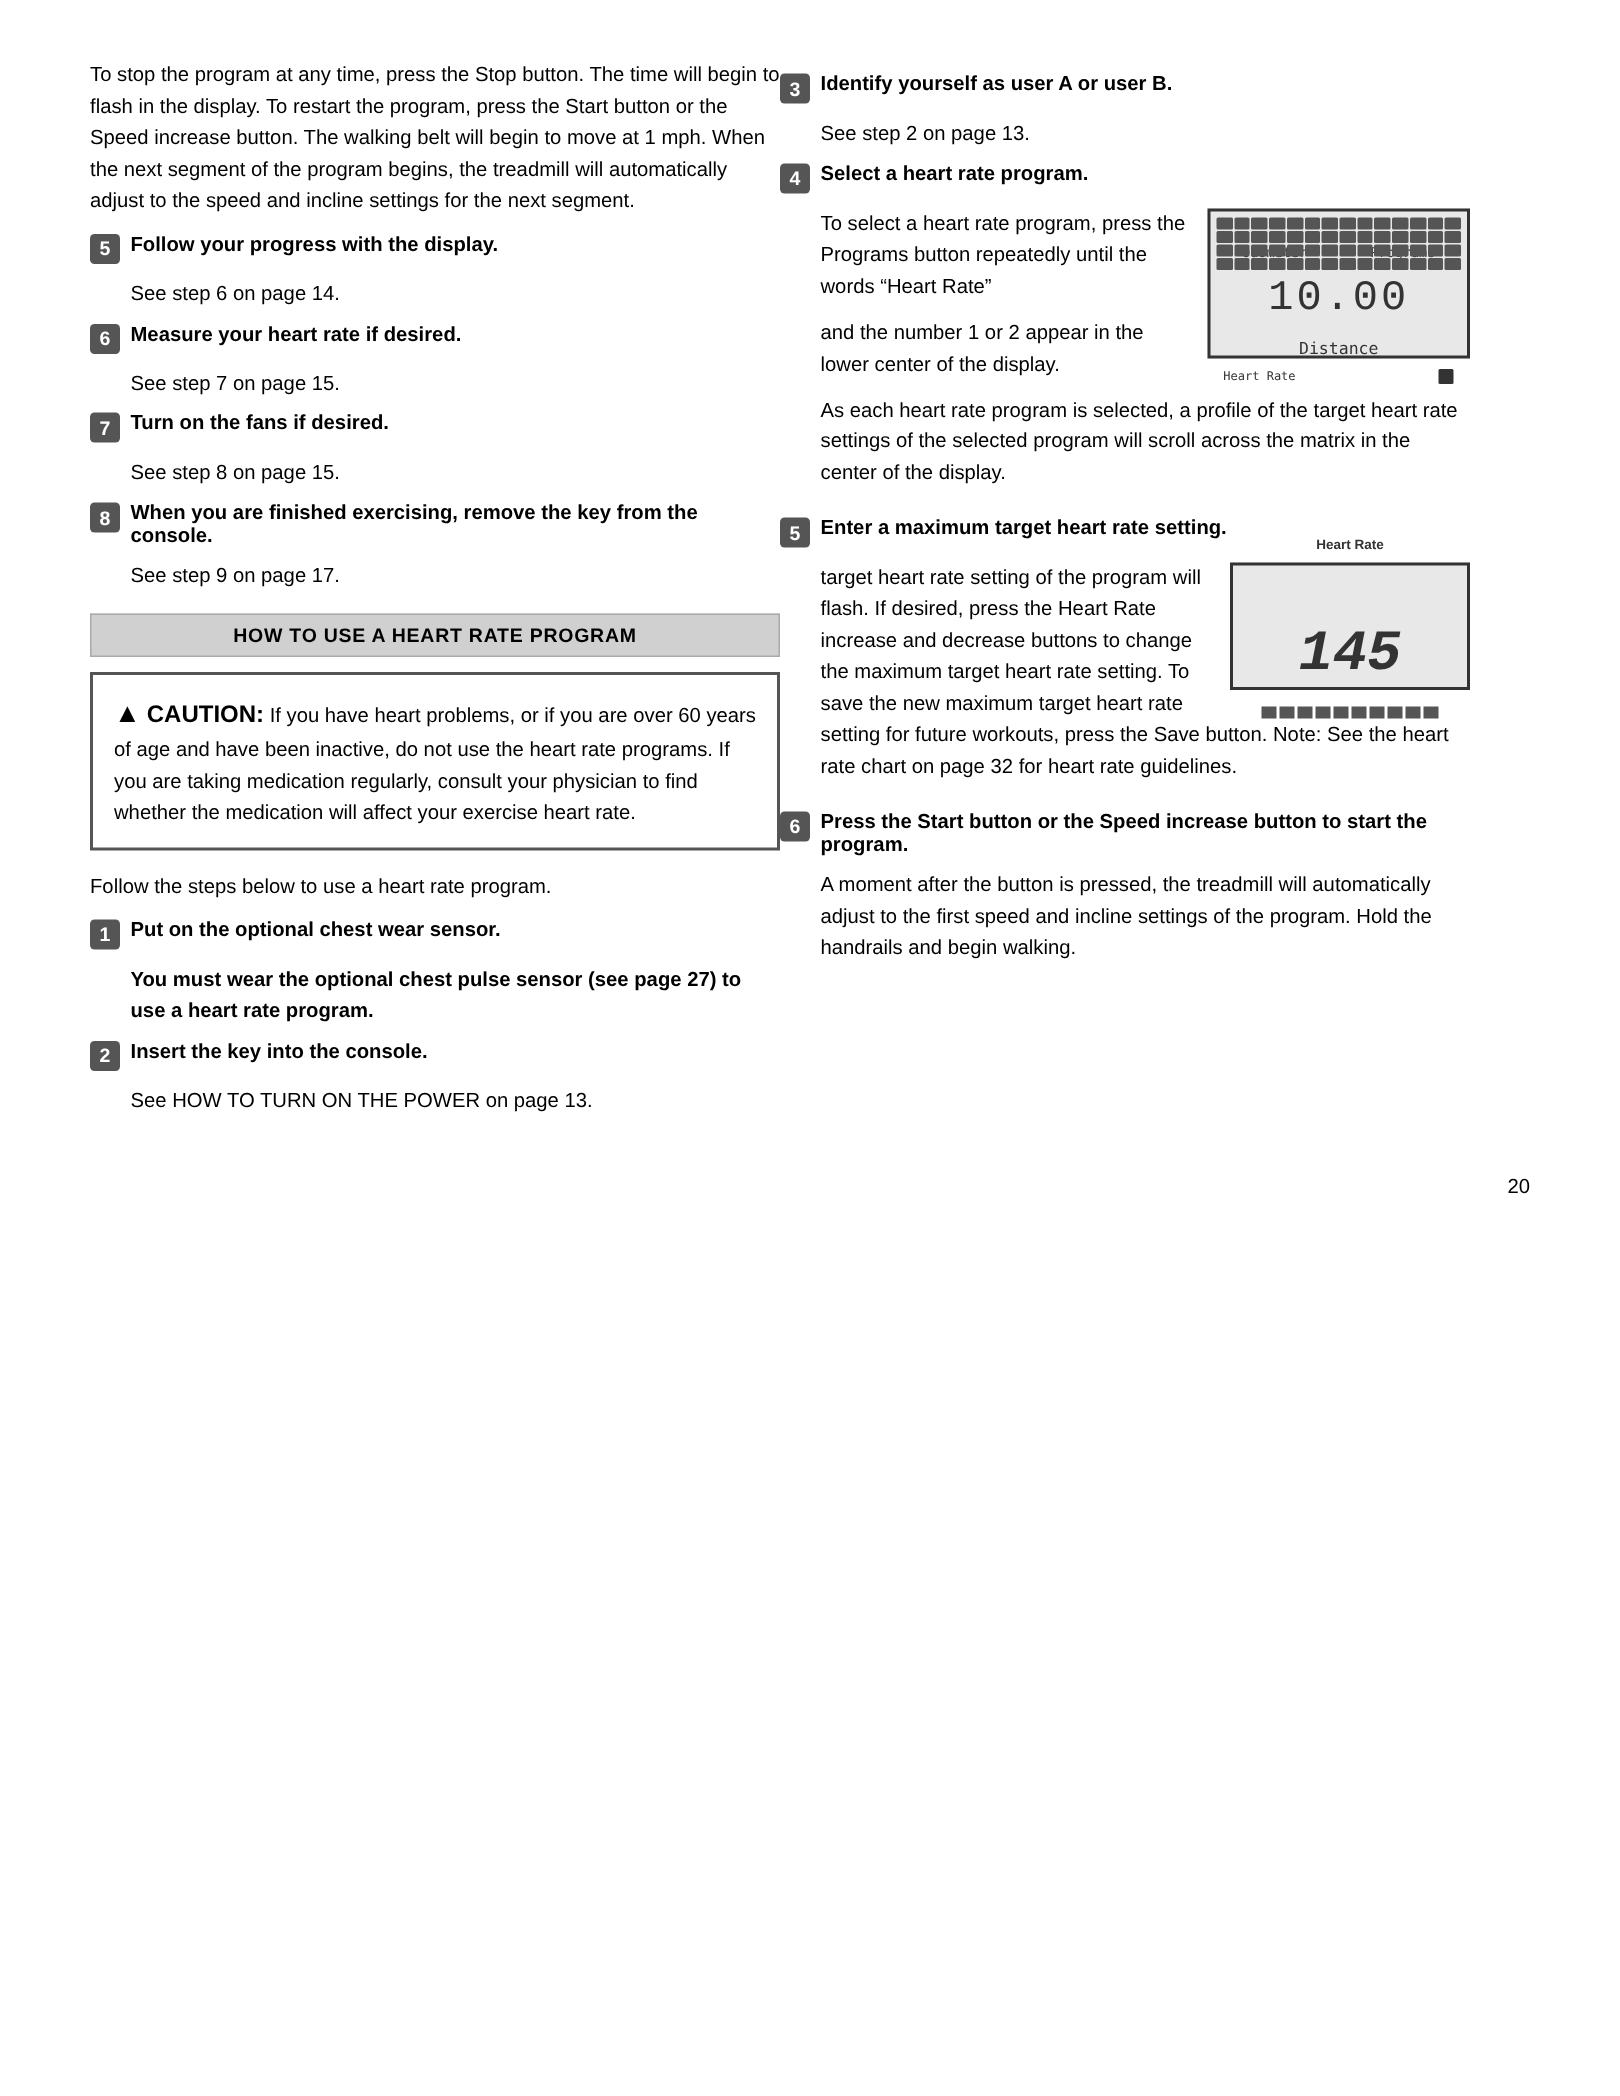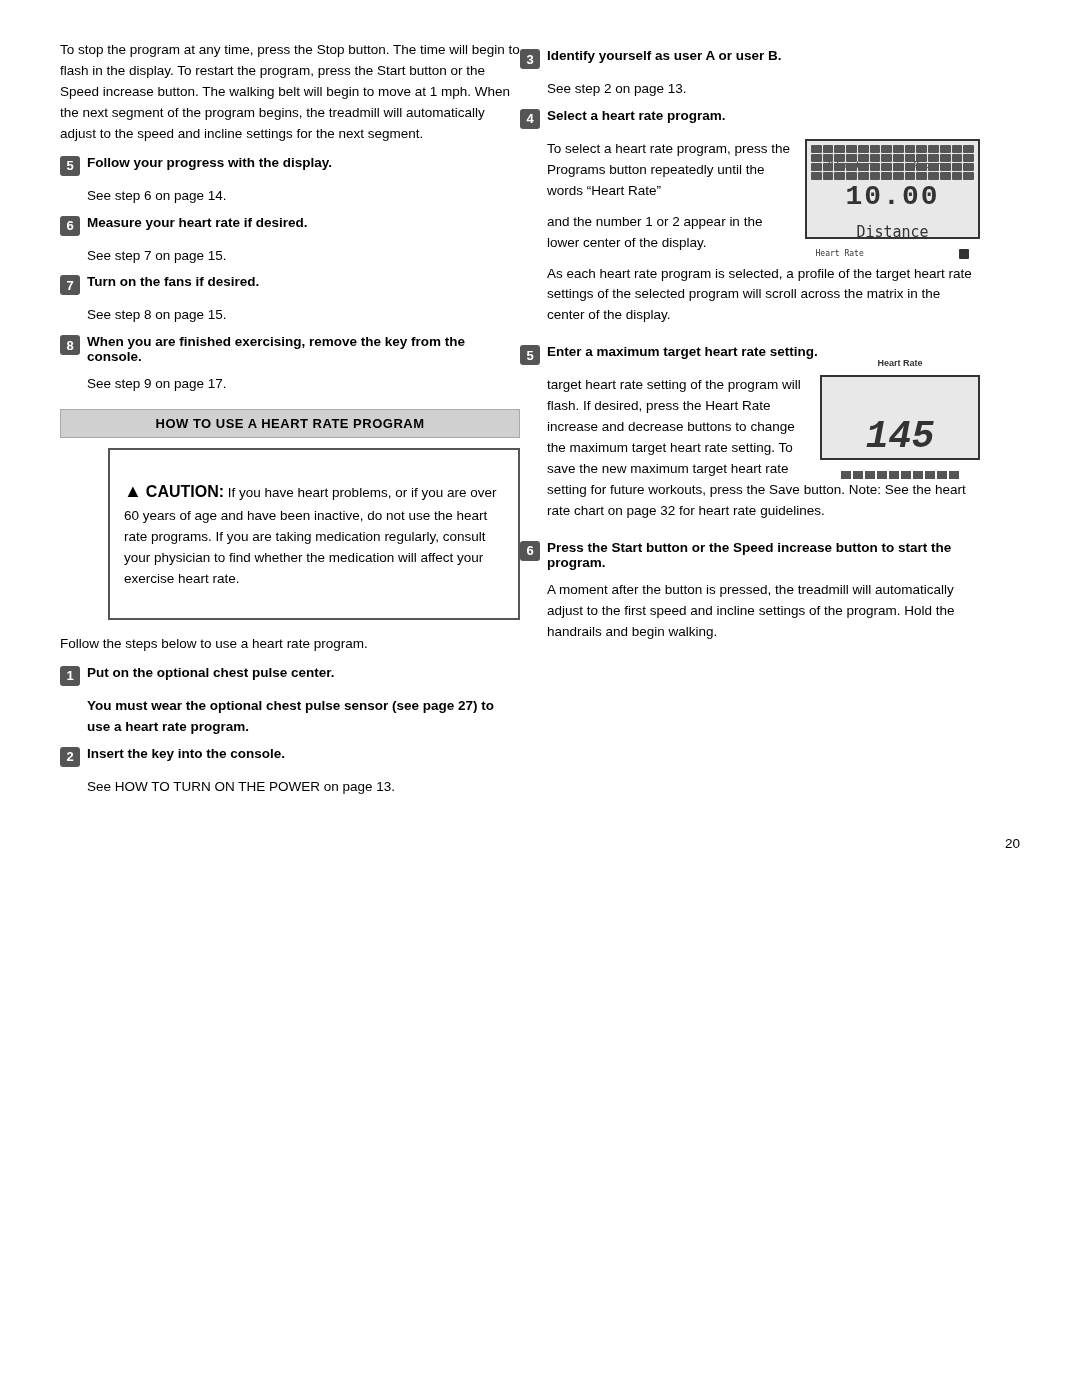--- a/index.html
+++ b/index.html
@@ -62,25 +62,24 @@
       border: 1px solid #aaa;
       padding: 6px 12px;
       font-weight: bold;
       font-size: 13px;
       text-align: center;
       letter-spacing: 0.5px;
       margin: 14px 0 10px 0;
     }
     .caution-box {
       border: 2px solid #555;
-      padding: 28px 14px;
+      padding: 12px 14px;
       margin-bottom: 14px;
       line-height: 1.55;
       font-size: 13.5px;
-      margin-left: 48px;
     }
     .caution-title {
       font-weight: bold;
       font-size: 16px;
     }
     .caution-triangle {
       font-size: 18px;
       margin-right: 4px;
     }
     .page-num {
@@ -106,27 +105,27 @@
     .display-img .labels-row {
       display: flex;
       justify-content: space-around;
       width: 100%;
       font-size: 9px;
       color: #333;
       margin-bottom: 2px;
     }
     .display-img .digits {
       font-size: 28px;
-      font-weight: bold;
+      font-weight: normal;
       color: #333;
       letter-spacing: 2px;
       font-family: 'Courier New', monospace;
     }
     .display-img .dist-label {
-      font-size: 15px;
+      font-size: 11px;
       color: #333;
       margin-top: 2px;
     }
     .display-img .hr-row {
       display: flex;
       align-items: center;
       justify-content: space-between;
       width: 90%;
       margin-top: 4px;
     }
@@ -229,21 +228,21 @@
     <div class="how-to-box">HOW TO USE A HEART RATE PROGRAM</div>
 
     <div class="caution-box">
       <span class="caution-triangle">▲</span><span class="caution-title">CAUTION:</span><span> If you have heart problems, or if you are over 60 years of age and have been inactive, do not use the heart rate programs. If you are taking medication regularly, consult your physician to find whether the medication will affect your exercise heart rate.</span>
     </div>
 
     <p>Follow the steps below to use a heart rate program.</p>
 
     <div class="step-block">
       <span class="step-num">1</span>
-      <span class="step-title">Put on the optional chest pulse center.</span>
+      <span class="step-title">Put on the optional chest wear sensor.</span>
     </div>
     <div class="step-body">
       <strong>You must wear the optional chest pulse sensor (see page 27) to use a heart rate program.</strong>
     </div>
 
     <div class="step-block">
       <span class="step-num">2</span>
       <span class="step-title">Insert the key into the console.</span>
     </div>
     <div class="step-body">See HOW TO TURN ON THE POWER on page 13.</div>

